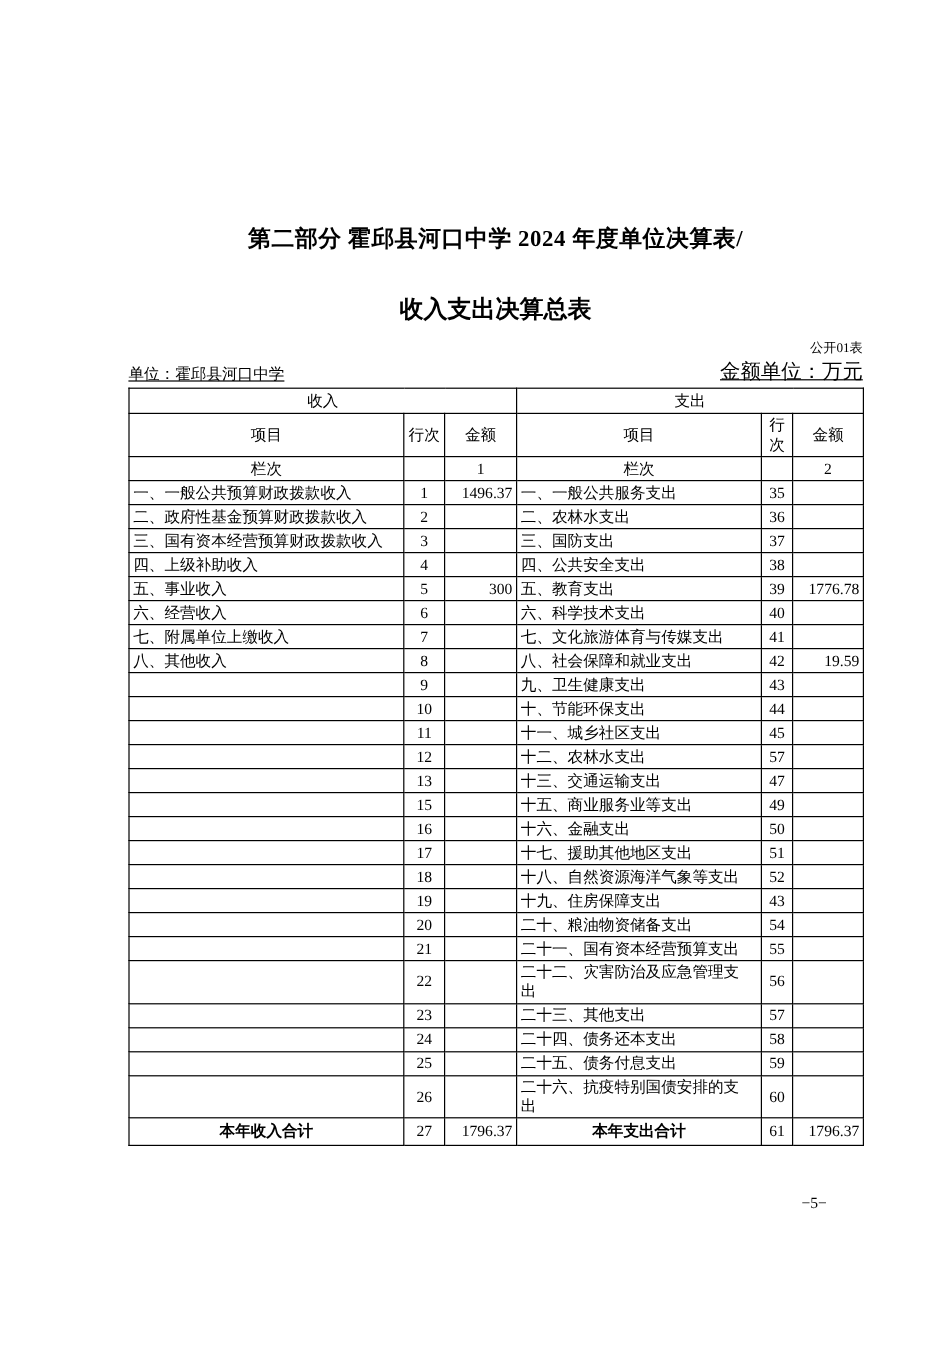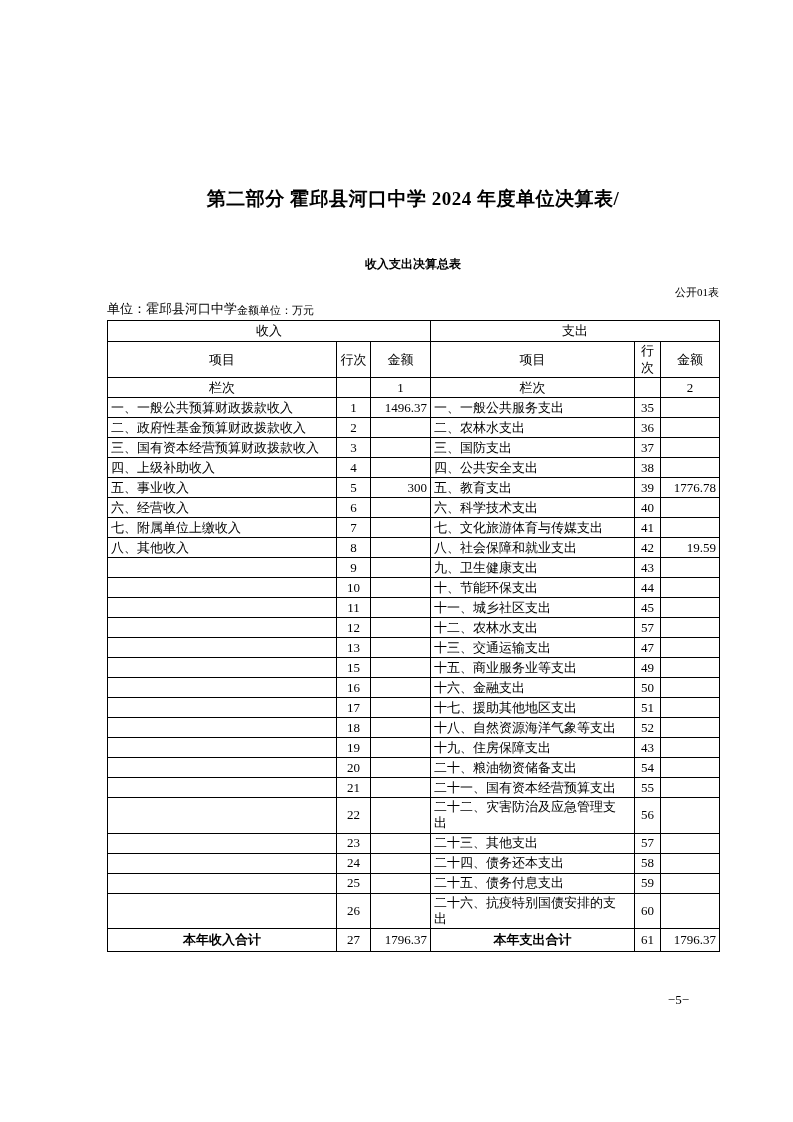--- a/index.html
+++ b/index.html
@@ -9,28 +9,28 @@
     color:#000;
     font-family:"Liberation Serif", serif;
     position:relative;
     overflow:hidden;
   }
   .page { padding:186px 74px 16px 107px; }
   .title {
     text-align:center; font-size:19px; font-weight:bold;
     letter-spacing:0.5px; white-space:nowrap;
   }
-  .subtitle { text-align:center; font-size:12px; font-weight:bold; margin-top:44px; }
+  .subtitle { text-align:center; font-size:20px; font-weight:bold; margin-top:32px; }
   .meta-code { text-align:right; font-size:11px; margin-top:13px; line-height:1.2; }
   .meta-row {
-    display:flex; align-items:flex-end;
-    margin-top:1px; margin-bottom:2px;
+    display:flex; justify-content:space-between; align-items:flex-end;
+    margin-top:1px; margin-bottom:2px;text-decoration:underline;
   }
   .meta-row .unit { font-size:13px; }
-  .meta-row .amt-unit { font-size:11px; }
+  .meta-row .amt-unit { font-size:17px; }
   table {
     border-collapse:collapse; width:612px; table-layout:fixed;
     font-size:13px;
   }
   td, th {
     border:1px solid #000;
     font-weight:normal;
     line-height:1.25;
     padding:1px 2px;
     vertical-align:middle;

